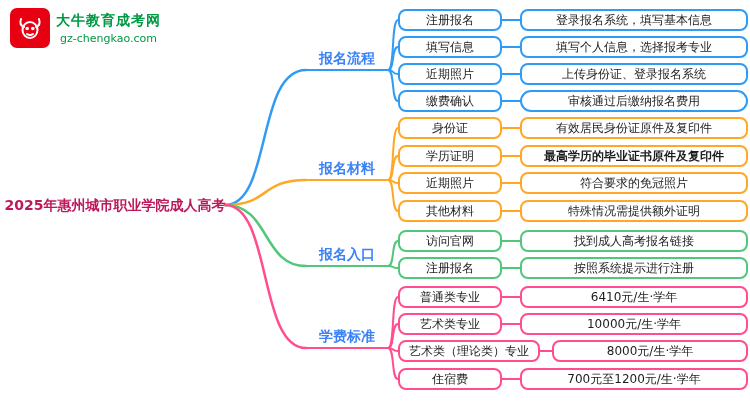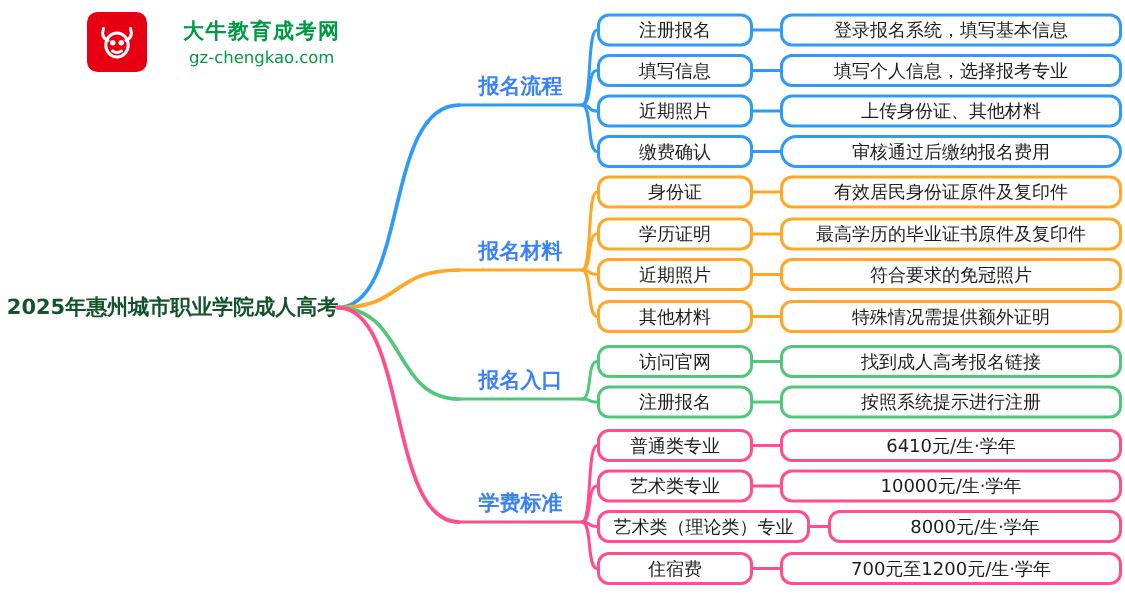--- a/index.html
+++ b/index.html
@@ -12,28 +12,28 @@
     position:absolute;box-sizing:border-box;background:#fff;
     display:flex;align-items:center;justify-content:center;
     font-size:12px;color:#1d1d1f;line-height:1;white-space:nowrap;
   }
   .boxed{border:2px solid #999;border-radius:8px;height:22px;padding:0 4px;}
   .b0{border-color:#2f9bf4;}
   .b1{border-color:#ffa726;}
   .b2{border-color:#52c77b;}
   .b3{border-color:#ff4d8f;}
   .rootnode{
-    font-size:14px;font-weight:bold;color:#14532d;background:transparent;
+    font-size:14px;font-weight:bold;color:#be185d;background:transparent;
     justify-content:center;text-align:center;white-space:normal;line-height:1.2;
   }
   .branchlabel{
     font-size:14px;font-weight:bold;color:#3b82f6;background:transparent;height:18px;
   }
   
-  #logo{position:absolute;left:10px;top:8px;display:flex;align-items:center;gap:24px;margin-left:48px;}
+  #logo{position:absolute;left:10px;top:8px;display:flex;align-items:center;gap:6px;}
   #logo .mark{
     width:40px;height:40px;border-radius:7px;background:#e60012;
     display:flex;align-items:center;justify-content:center;flex:0 0 auto;
   }
   #logo .words{display:flex;flex-direction:column;align-items:center;}
   #logo .sitename{font-size:14px;font-weight:bold;color:#009944;letter-spacing:1px;}
   #logo .siteurl{font-size:11px;color:#009944;margin-top:2px;}
 </style>
 </head>
 <body>
@@ -115,30 +115,30 @@
   <div class="node branchlabel" style="left:306px;top:245px;width:82px;">报名入口</div>
   <div class="node branchlabel" style="left:306px;top:327px;width:82px;">学费标准</div>
 
   <div class="node boxed b0" style="left:398px;top:9px;width:104px;">注册报名</div>
   <div class="node boxed b0" style="left:520px;top:9px;width:228px;">登录报名系统，填写基本信息</div>
 
   <div class="node boxed b0" style="left:398px;top:36px;width:104px;">填写信息</div>
   <div class="node boxed b0" style="left:520px;top:36px;width:228px;">填写个人信息，选择报考专业</div>
 
   <div class="node boxed b0" style="left:398px;top:63px;width:104px;">近期照片</div>
-  <div class="node boxed b0" style="left:520px;top:63px;width:228px;">上传身份证、其他材料</div>
+  <div class="node boxed b0" style="left:520px;top:63px;width:228px;">上传身份证、登录报名系统</div>
 
   <div class="node boxed b0" style="left:398px;top:90px;width:104px;">缴费确认</div>
   <div class="node boxed b0" style="left:520px;top:90px;width:228px;border-radius:11px;">审核通过后缴纳报名费用</div>
 
   <div class="node boxed b1" style="left:398px;top:117px;width:104px;">身份证</div>
   <div class="node boxed b1" style="left:520px;top:117px;width:228px;">有效居民身份证原件及复印件</div>
 
   <div class="node boxed b1" style="left:398px;top:145px;width:104px;">学历证明</div>
-  <div class="node boxed b1" style="left:520px;top:145px;width:228px;">最高学历的毕业证书原件及复印件</div>
+  <div class="node boxed b1" style="left:520px;top:145px;width:228px;font-weight:bold;">最高学历的毕业证书原件及复印件</div>
 
   <div class="node boxed b1" style="left:398px;top:172px;width:104px;">近期照片</div>
   <div class="node boxed b1" style="left:520px;top:172px;width:228px;">符合要求的免冠照片</div>
 
   <div class="node boxed b1" style="left:398px;top:200px;width:104px;">其他材料</div>
   <div class="node boxed b1" style="left:520px;top:200px;width:228px;">特殊情况需提供额外证明</div>
 
   <div class="node boxed b2" style="left:398px;top:230px;width:104px;">访问官网</div>
   <div class="node boxed b2" style="left:520px;top:230px;width:228px;">找到成人高考报名链接</div>
 

